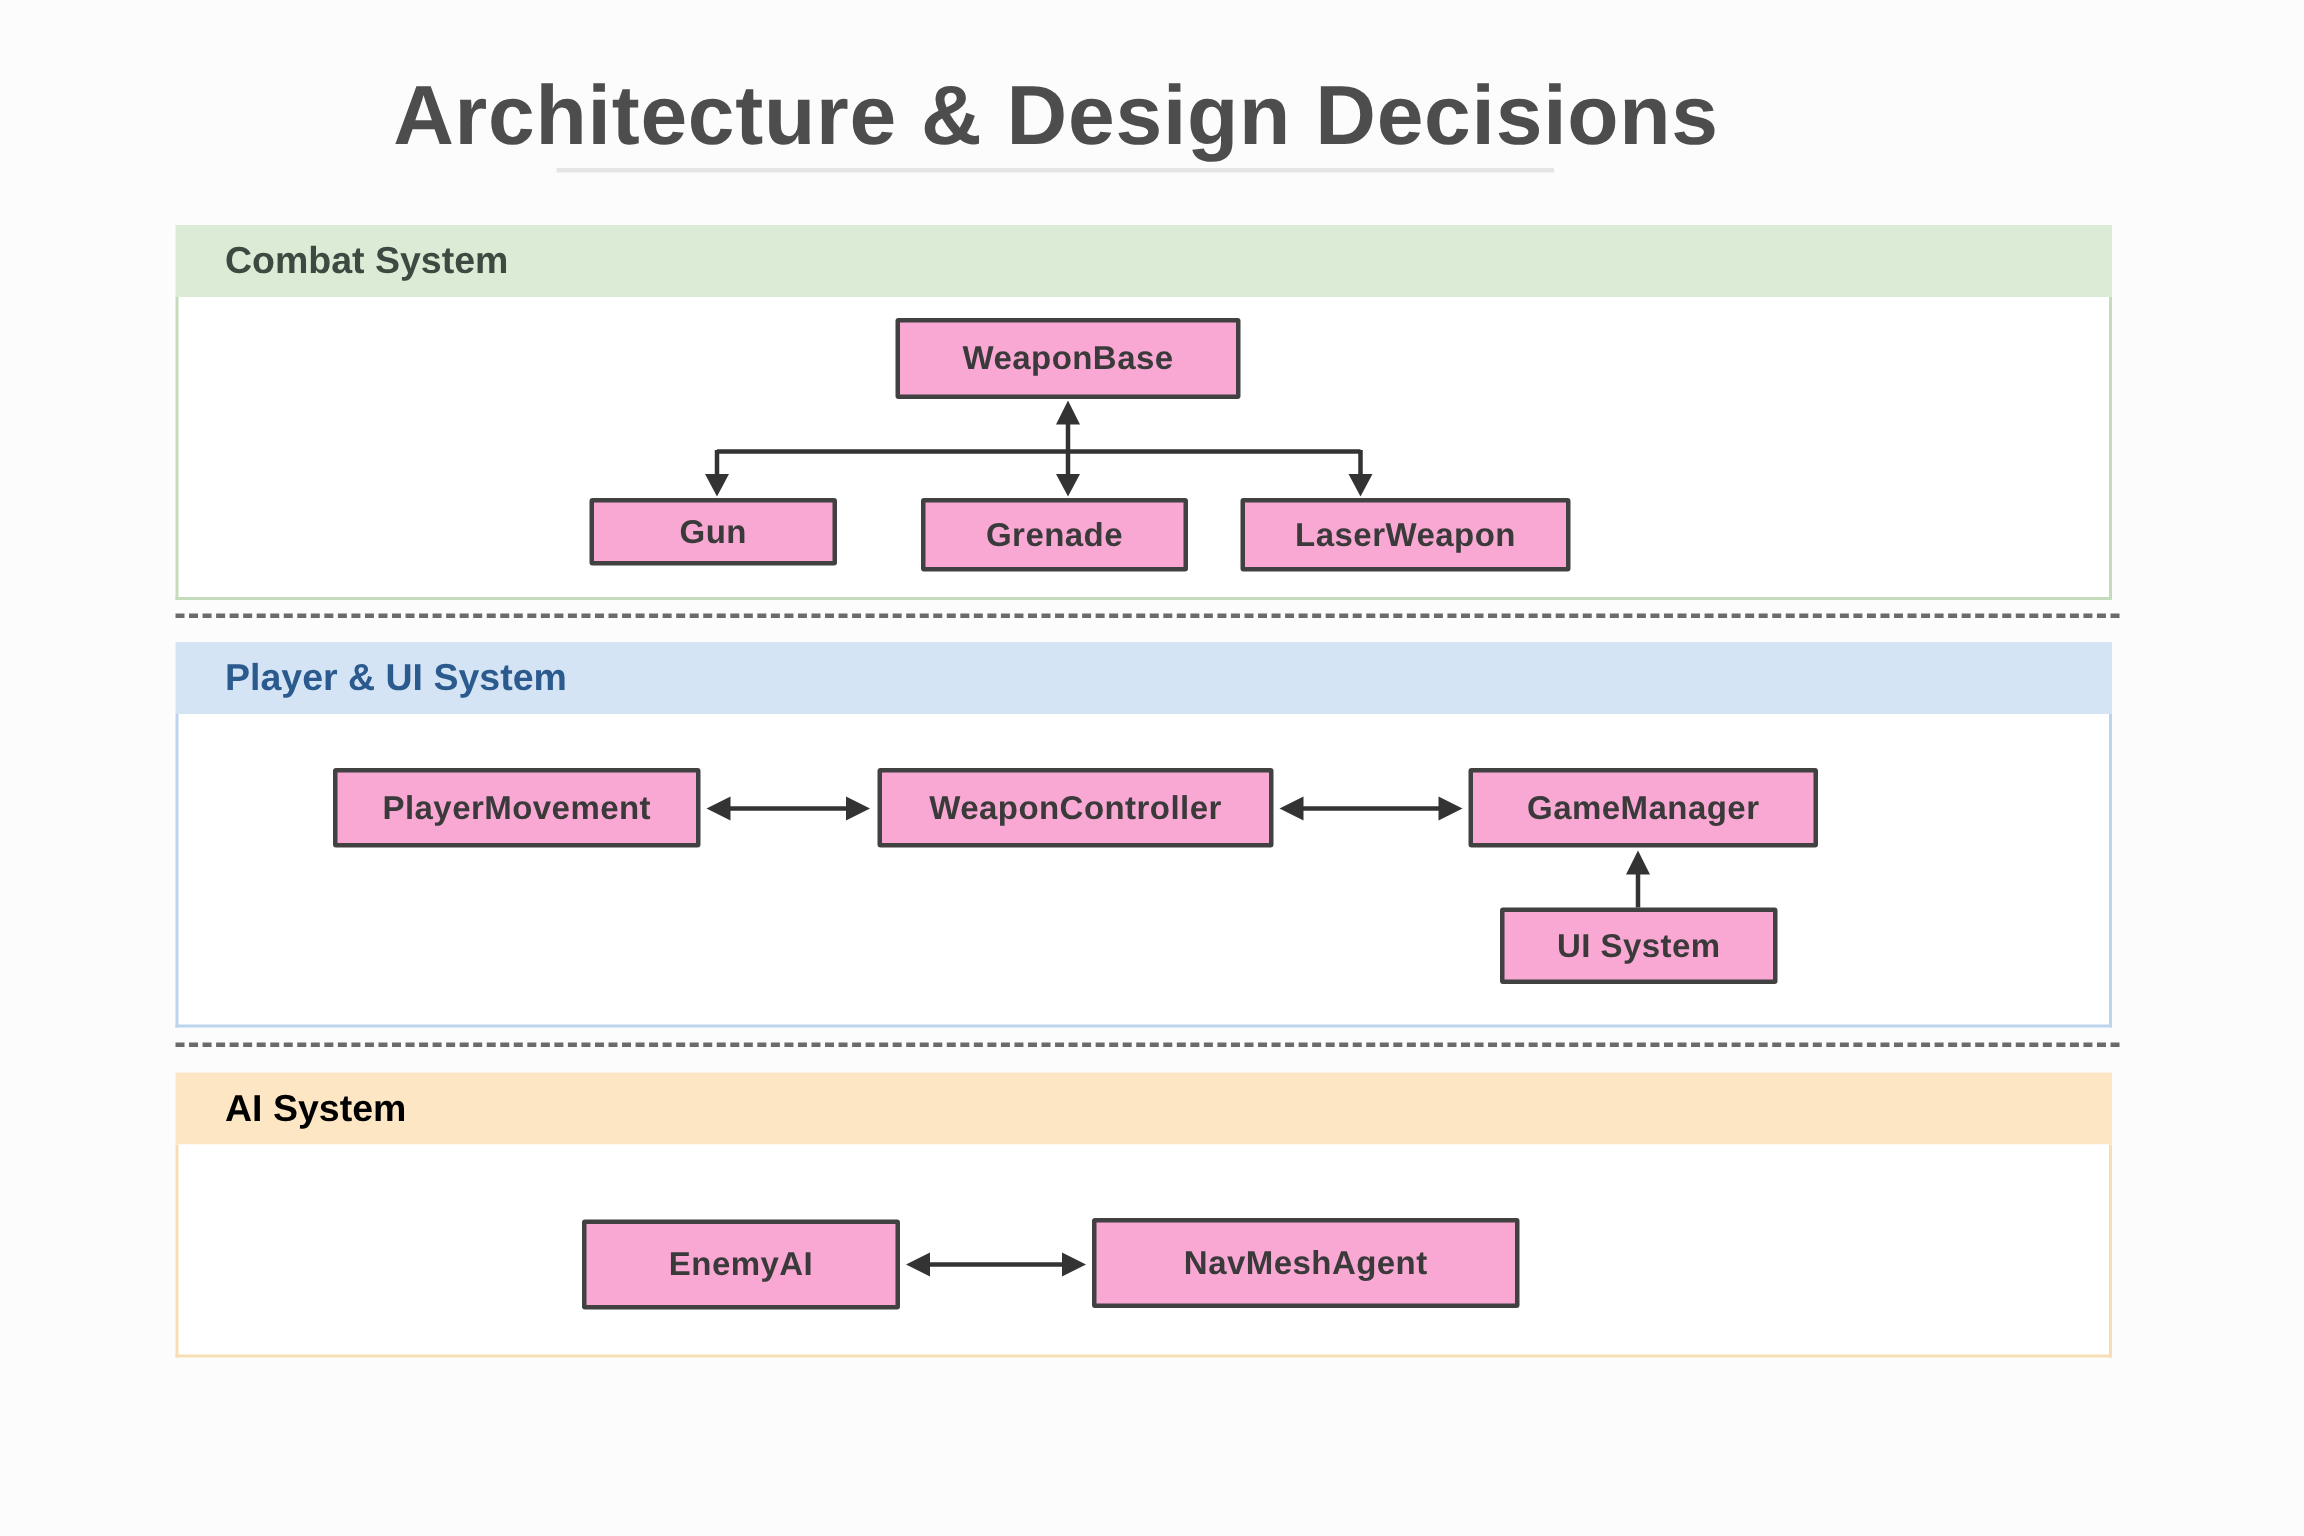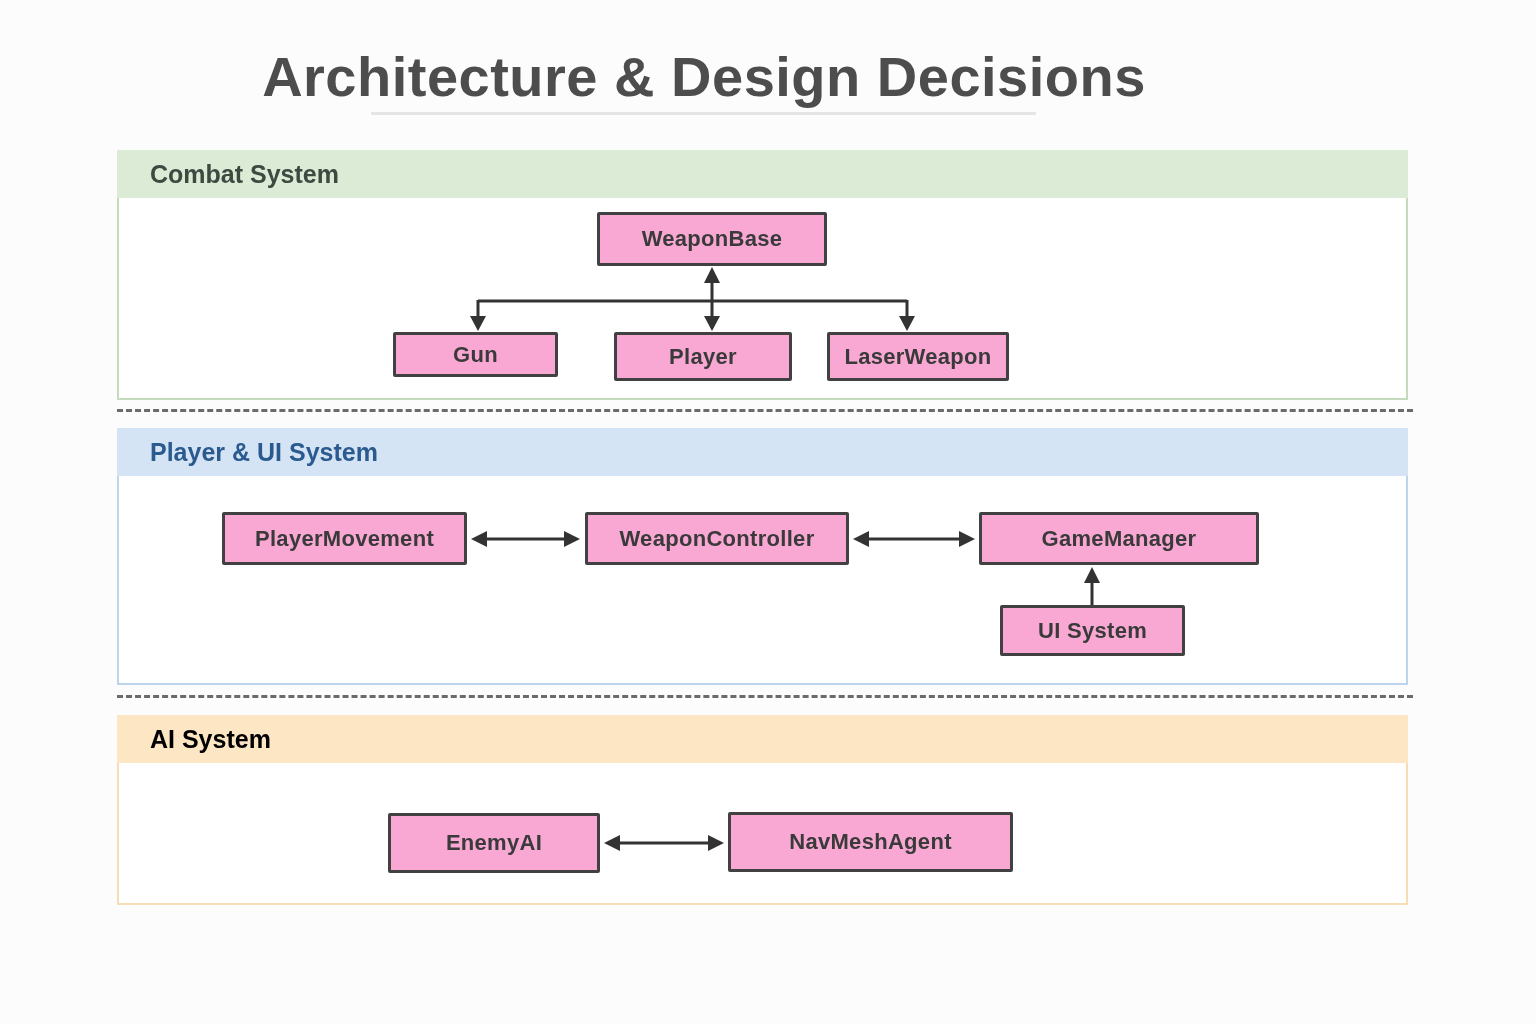--- a/index.html
+++ b/index.html
@@ -65,26 +65,26 @@
     box-sizing: border-box;
     display: flex; align-items: center; justify-content: center;
     font-size: 22px; font-weight: 700; color: #3a3a3a;
     letter-spacing: 0.3px;
   }
 
   
   #node-weaponbase  { left: 597px;  top: 212px; width: 230px; height: 54px; }
   #node-gun         { left: 393px;  top: 332px; width: 165px; height: 45px; }
   #node-grenade     { left: 614px;  top: 332px; width: 178px; height: 49px; }
-  #node-laserweapon { left: 827px;  top: 332px; width: 182px; height: 49px; }
+  #node-laserweapon { left: 827px;  top: 332px; width: 220px; height: 49px; }
 
   
   #node-playermovement   { left: 222px;  top: 512px; width: 245px; height: 53px; }
   #node-weaponcontroller { left: 585px;  top: 512px; width: 264px; height: 53px; }
-  #node-gamemanager      { left: 979px;  top: 512px; width: 280px; height: 53px; }
+  #node-gamemanager      { left: 979px;  top: 512px; width: 233px; height: 53px; }
   #node-uisystem         { left: 1000px; top: 605px; width: 185px; height: 51px; }
 
   
   #node-enemyai     { left: 388px; top: 813px; width: 212px; height: 60px; }
   #node-navmeshagent{ left: 728px; top: 812px; width: 285px; height: 60px; }
 
   .connector-layer {
     position: absolute; left: 0; top: 0; width: 1536px; height: 1024px;
     pointer-events: none;
   }
@@ -156,21 +156,21 @@
 
     <g>
       <line class="edge-line" x1="617" y1="843" x2="711" y2="843"></line>
       <polygon class="edge-head" points="604,843 620,835 620,851"></polygon>
       <polygon class="edge-head" points="724,843 708,835 708,851"></polygon>
     </g>
   </svg>
 
   <div class="node" id="node-weaponbase">WeaponBase</div>
   <div class="node" id="node-gun">Gun</div>
-  <div class="node" id="node-grenade">Player</div>
+  <div class="node" id="node-grenade">Grenade</div>
   <div class="node" id="node-laserweapon">LaserWeapon</div>
 
   <div class="node" id="node-playermovement">PlayerMovement</div>
   <div class="node" id="node-weaponcontroller">WeaponController</div>
   <div class="node" id="node-gamemanager">GameManager</div>
   <div class="node" id="node-uisystem">UI System</div>
 
   <div class="node" id="node-enemyai">EnemyAI</div>
   <div class="node" id="node-navmeshagent">NavMeshAgent</div>
 

